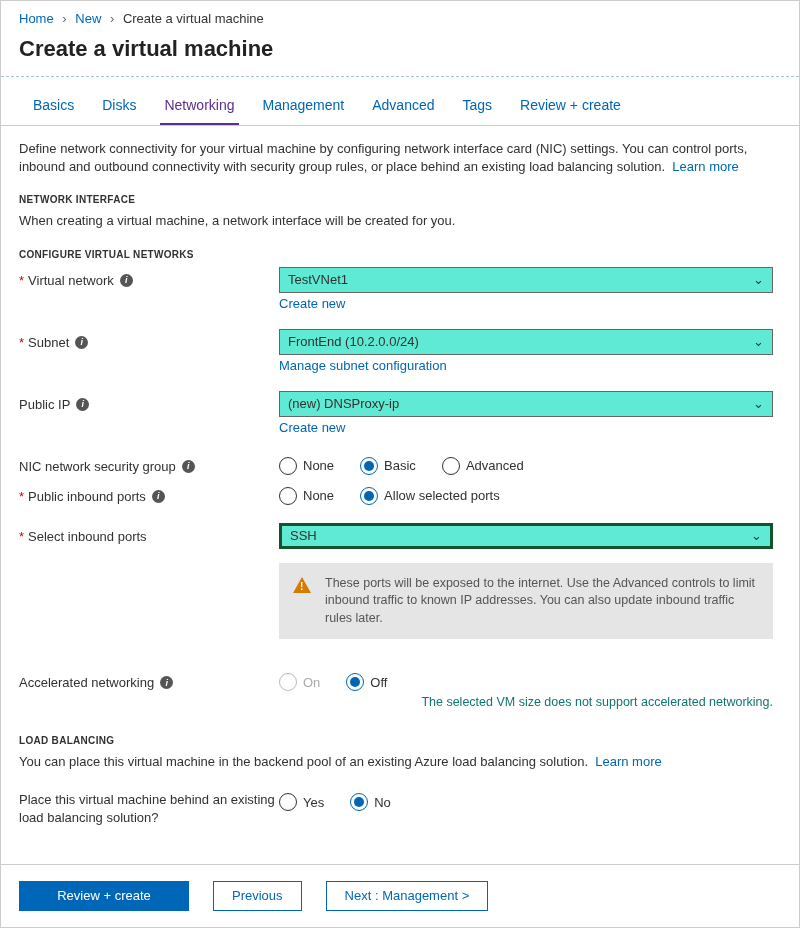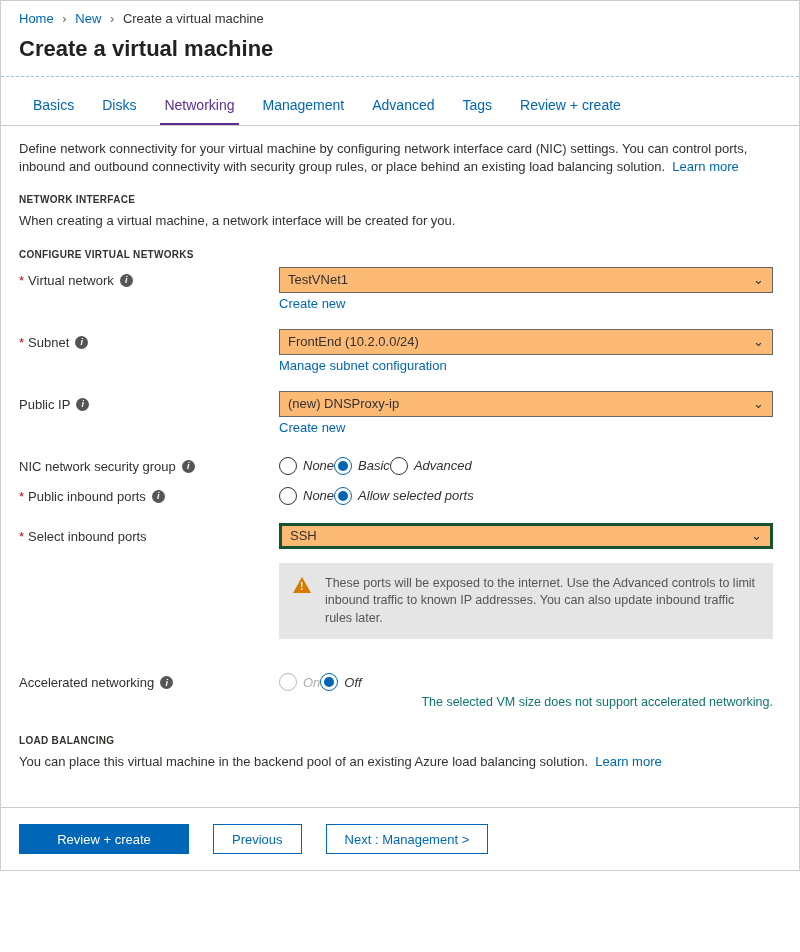--- a/index.html
+++ b/index.html
@@ -89,39 +89,38 @@
   .field-col { flex: 1; }
   .select {
     width: 494px;
     height: 26px;
     border: 1px solid #666;
     padding: 0 8px;
     display: flex;
     align-items: center;
     justify-content: space-between;
     font-size: 13px;
-    background: #fdba74;
+    background: #5eead4;
     cursor: pointer;
   }
   .select.purple { border: 3px solid #14532d; }
   .chev { font-size: 13px; color: #333; }
   .link-below {
     color: #0066b3;
     font-size: 13px;
     margin-top: 3px;
     margin-bottom: 10px;
     display: inline-block;
     cursor: pointer;
   }
   .radio-group {
     display: flex;
-    gap: 0;
+    gap: 26px;
     align-items: center;
     padding-top: 4px;
-    font-style: italic;
   }
   .radio {
     display: flex;
     align-items: center;
     gap: 6px;
     cursor: pointer;
   }
   .radio-btn {
     width: 18px; height: 18px;
     border: 1px solid #333;
@@ -359,20 +358,37 @@
         </div>
         <div class="helper-right">The selected VM size does not support accelerated networking.</div>
       </div>
     </div>
 
     <div class="section-head" style="margin-top:26px;">LOAD BALANCING</div>
     <div class="section-sub">
       <span>You can place this virtual machine in the backend pool of an existing Azure load balancing solution.</span>&nbsp;&nbsp;<a>Learn more</a>
     </div>
 
+    <div class="row" style="margin-bottom:18px;">
+      <div class="label-col multiline" style="padding-top:2px;">
+        <span>Place this virtual machine behind an existing load balancing solution?</span>
+      </div>
+      <div class="field-col">
+        <div class="radio-group">
+          <div class="radio">
+              <span class="radio-btn"></span>
+              <span class="radio-label">Yes</span>
+            </div>
+          <div class="radio">
+              <span class="radio-btn checked"></span>
+              <span class="radio-label">No</span>
+            </div>
+        </div>
+      </div>
+    </div>
   </div>
 
   <div class="footer">
     <button class="btn btn-primary">Review + create</button>
     <button class="btn btn-outline">Previous</button>
     <button class="btn btn-outline">Next : Management &gt;</button>
   </div>
 </div>
 
 </body></html>

